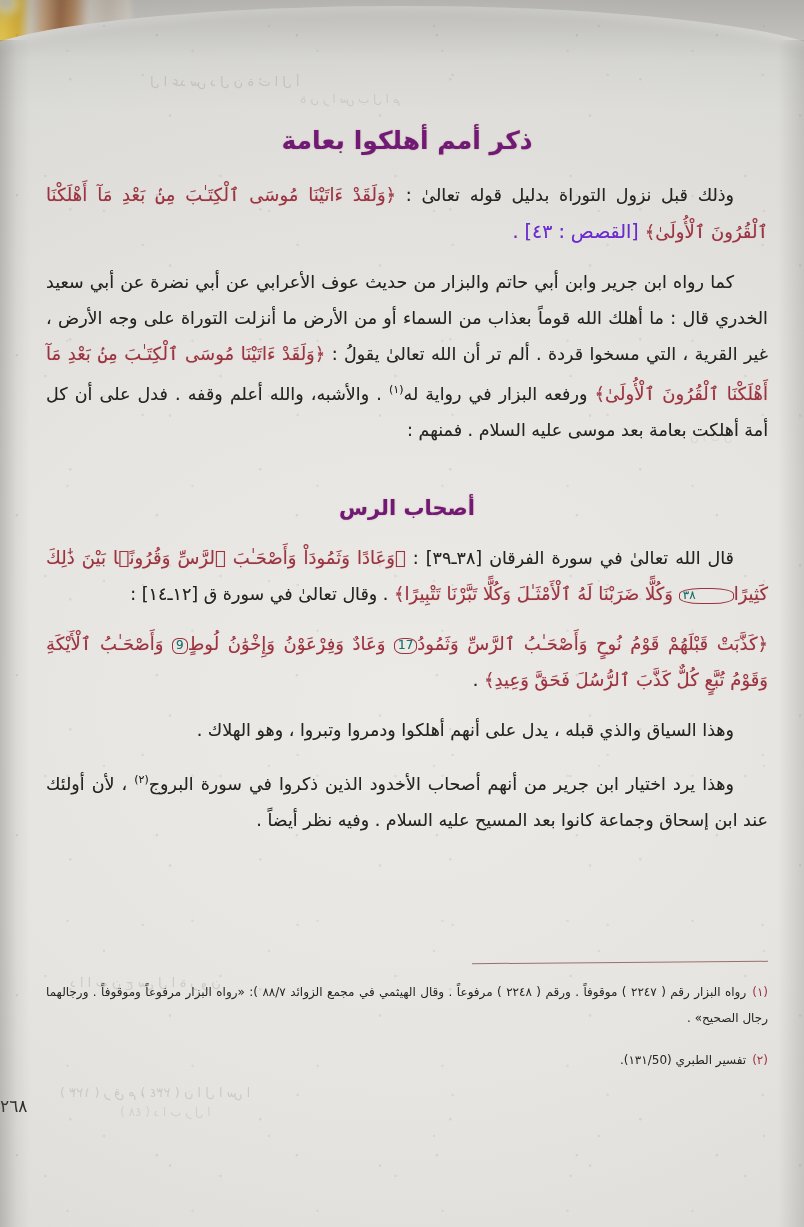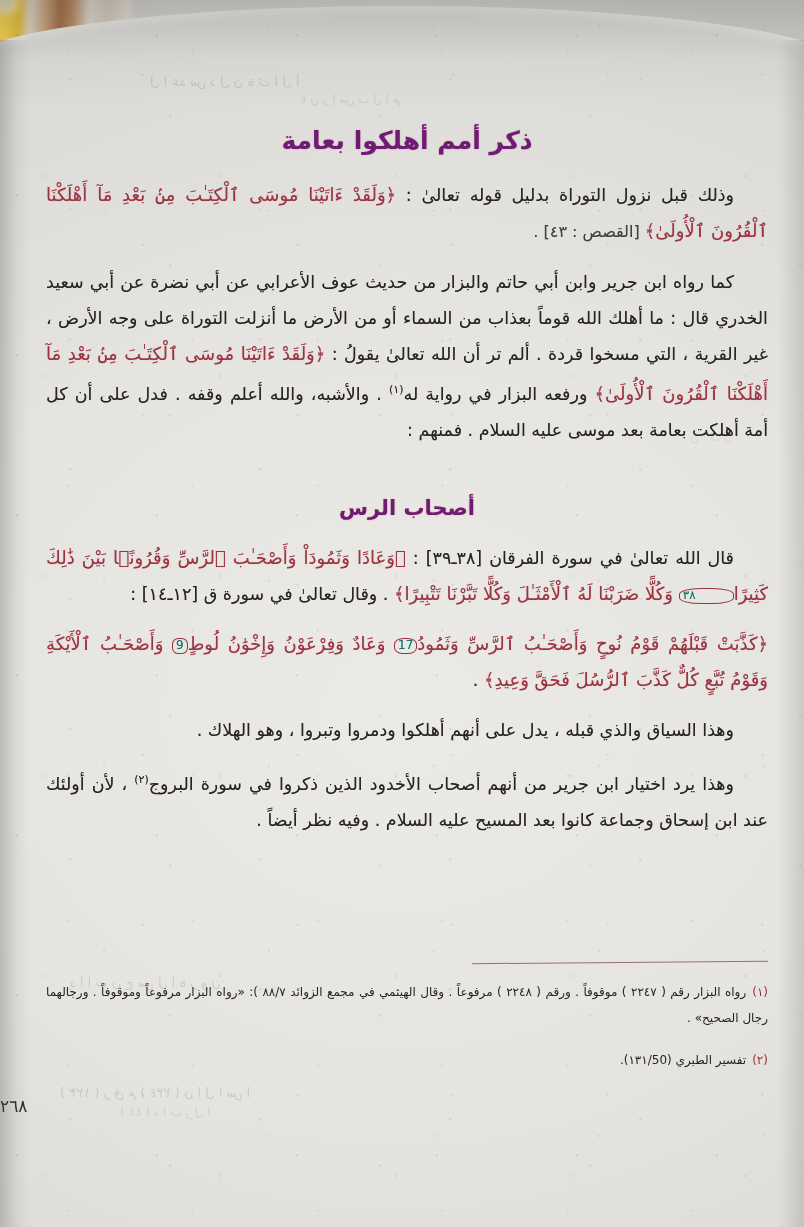--- a/index.html
+++ b/index.html
@@ -141,22 +141,22 @@
     text-shadow: 0 0 .6px rgba(40,38,34,.35);
   }
   p.body.no-indent { text-indent: 0; }
 
   .quran {
     color: #9c3340;
     font-size: 18px;
     text-shadow: 0 0 .8px rgba(156,51,64,.4);
   }
   .ref {
-    font-size: 16px;
-    color: #404040;
+    font-size: 19px;
+    color: #6d28d9;
   }
   sup.fn {
     font-size: 11px;
     color: #26241f;
     vertical-align: super;
   }
   .aya-num {
     display: inline-block;
     font-size: 12px;
     color: #0f766e;

